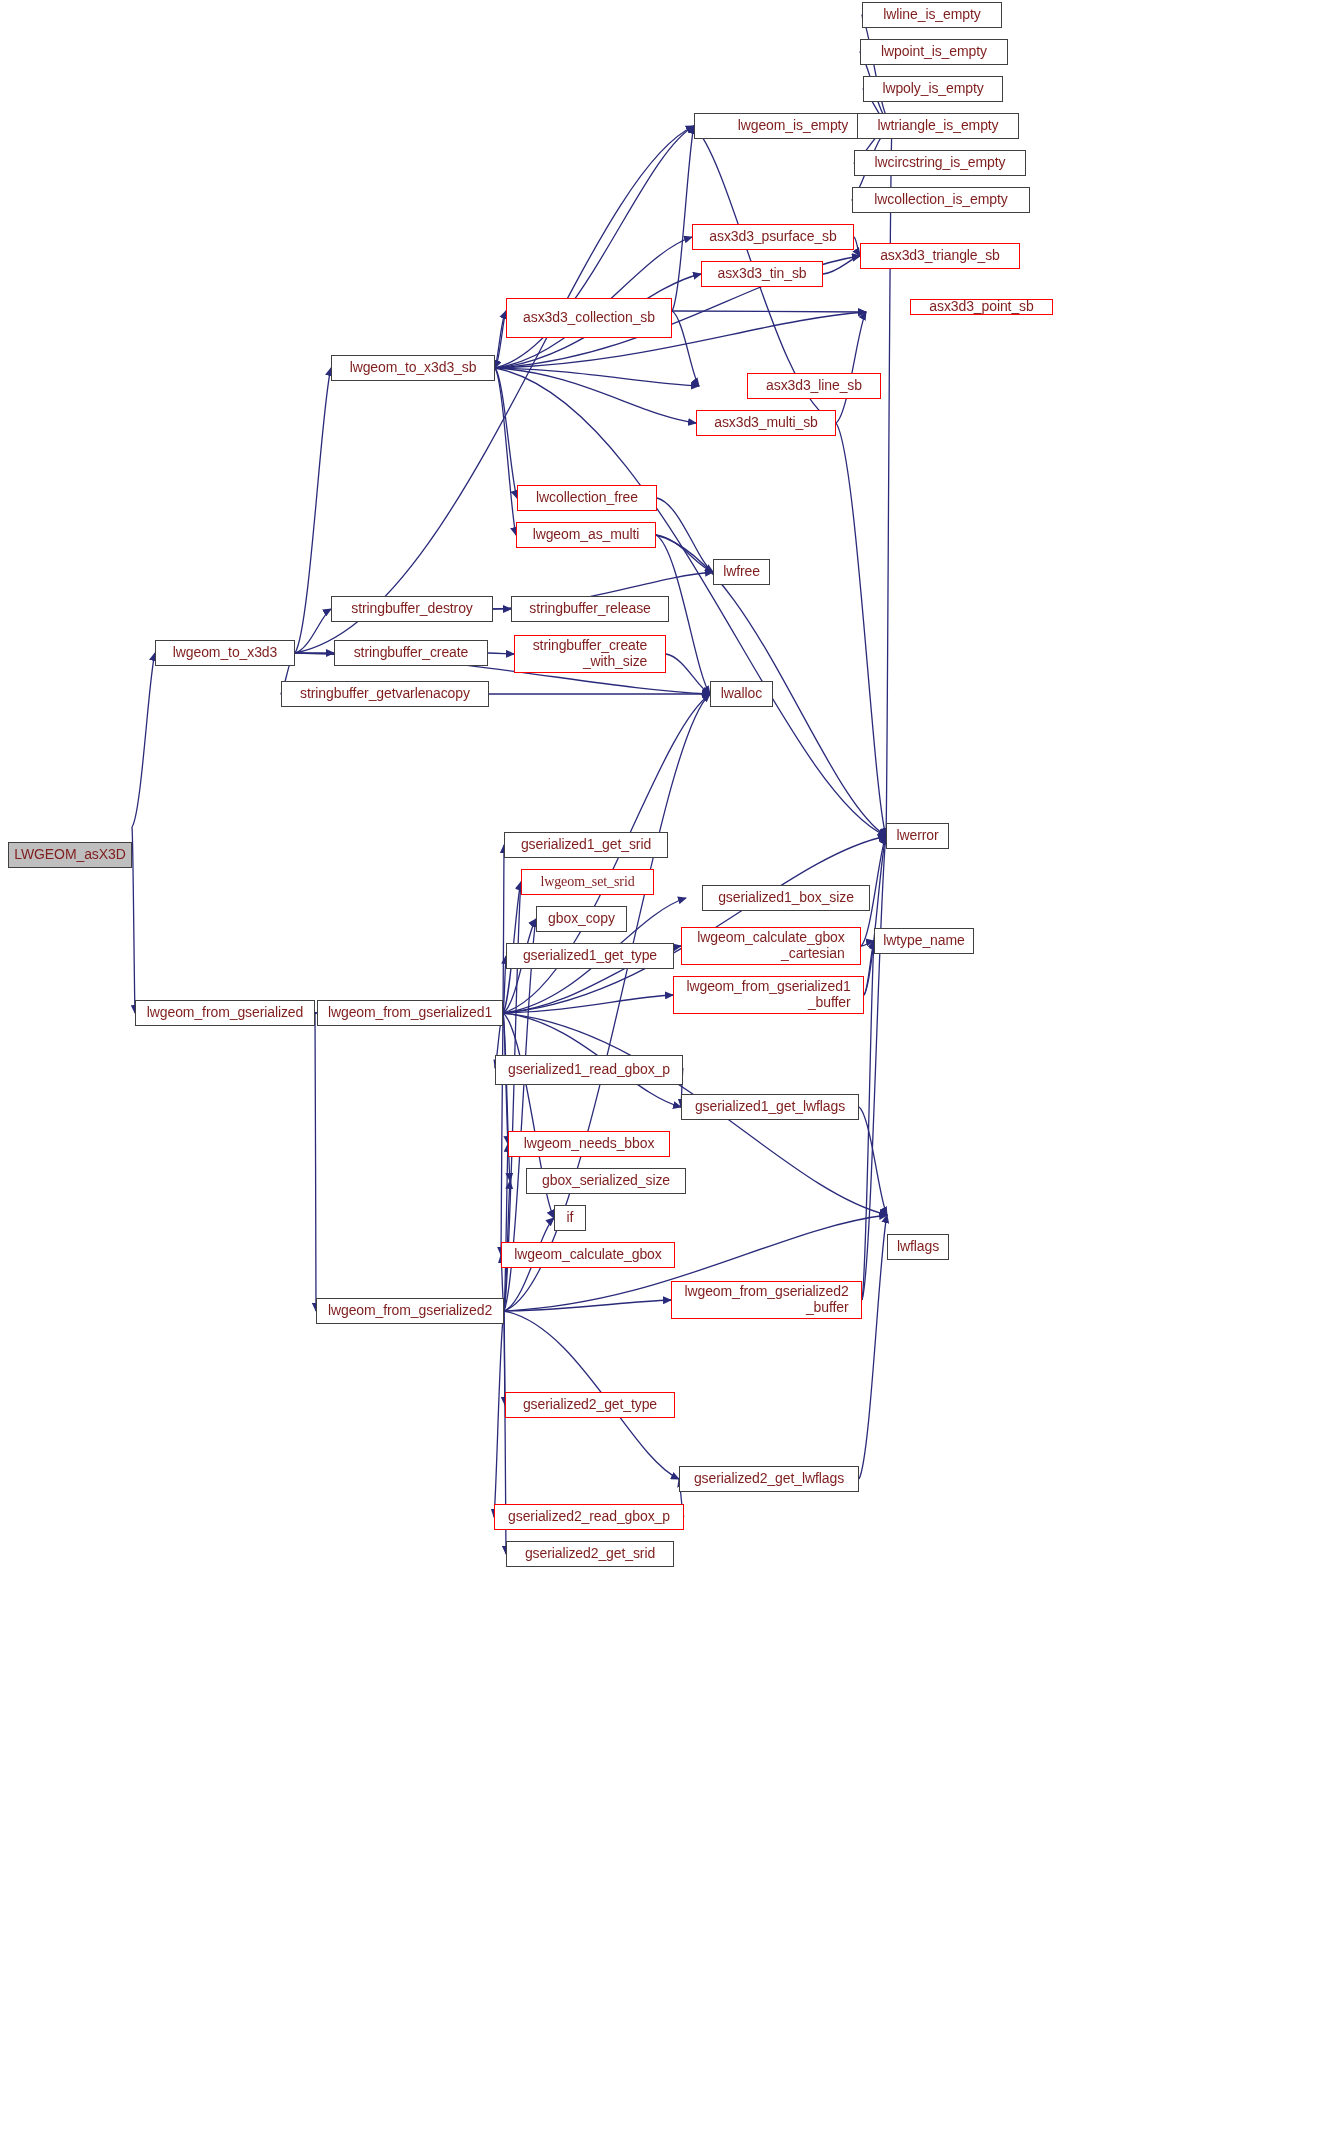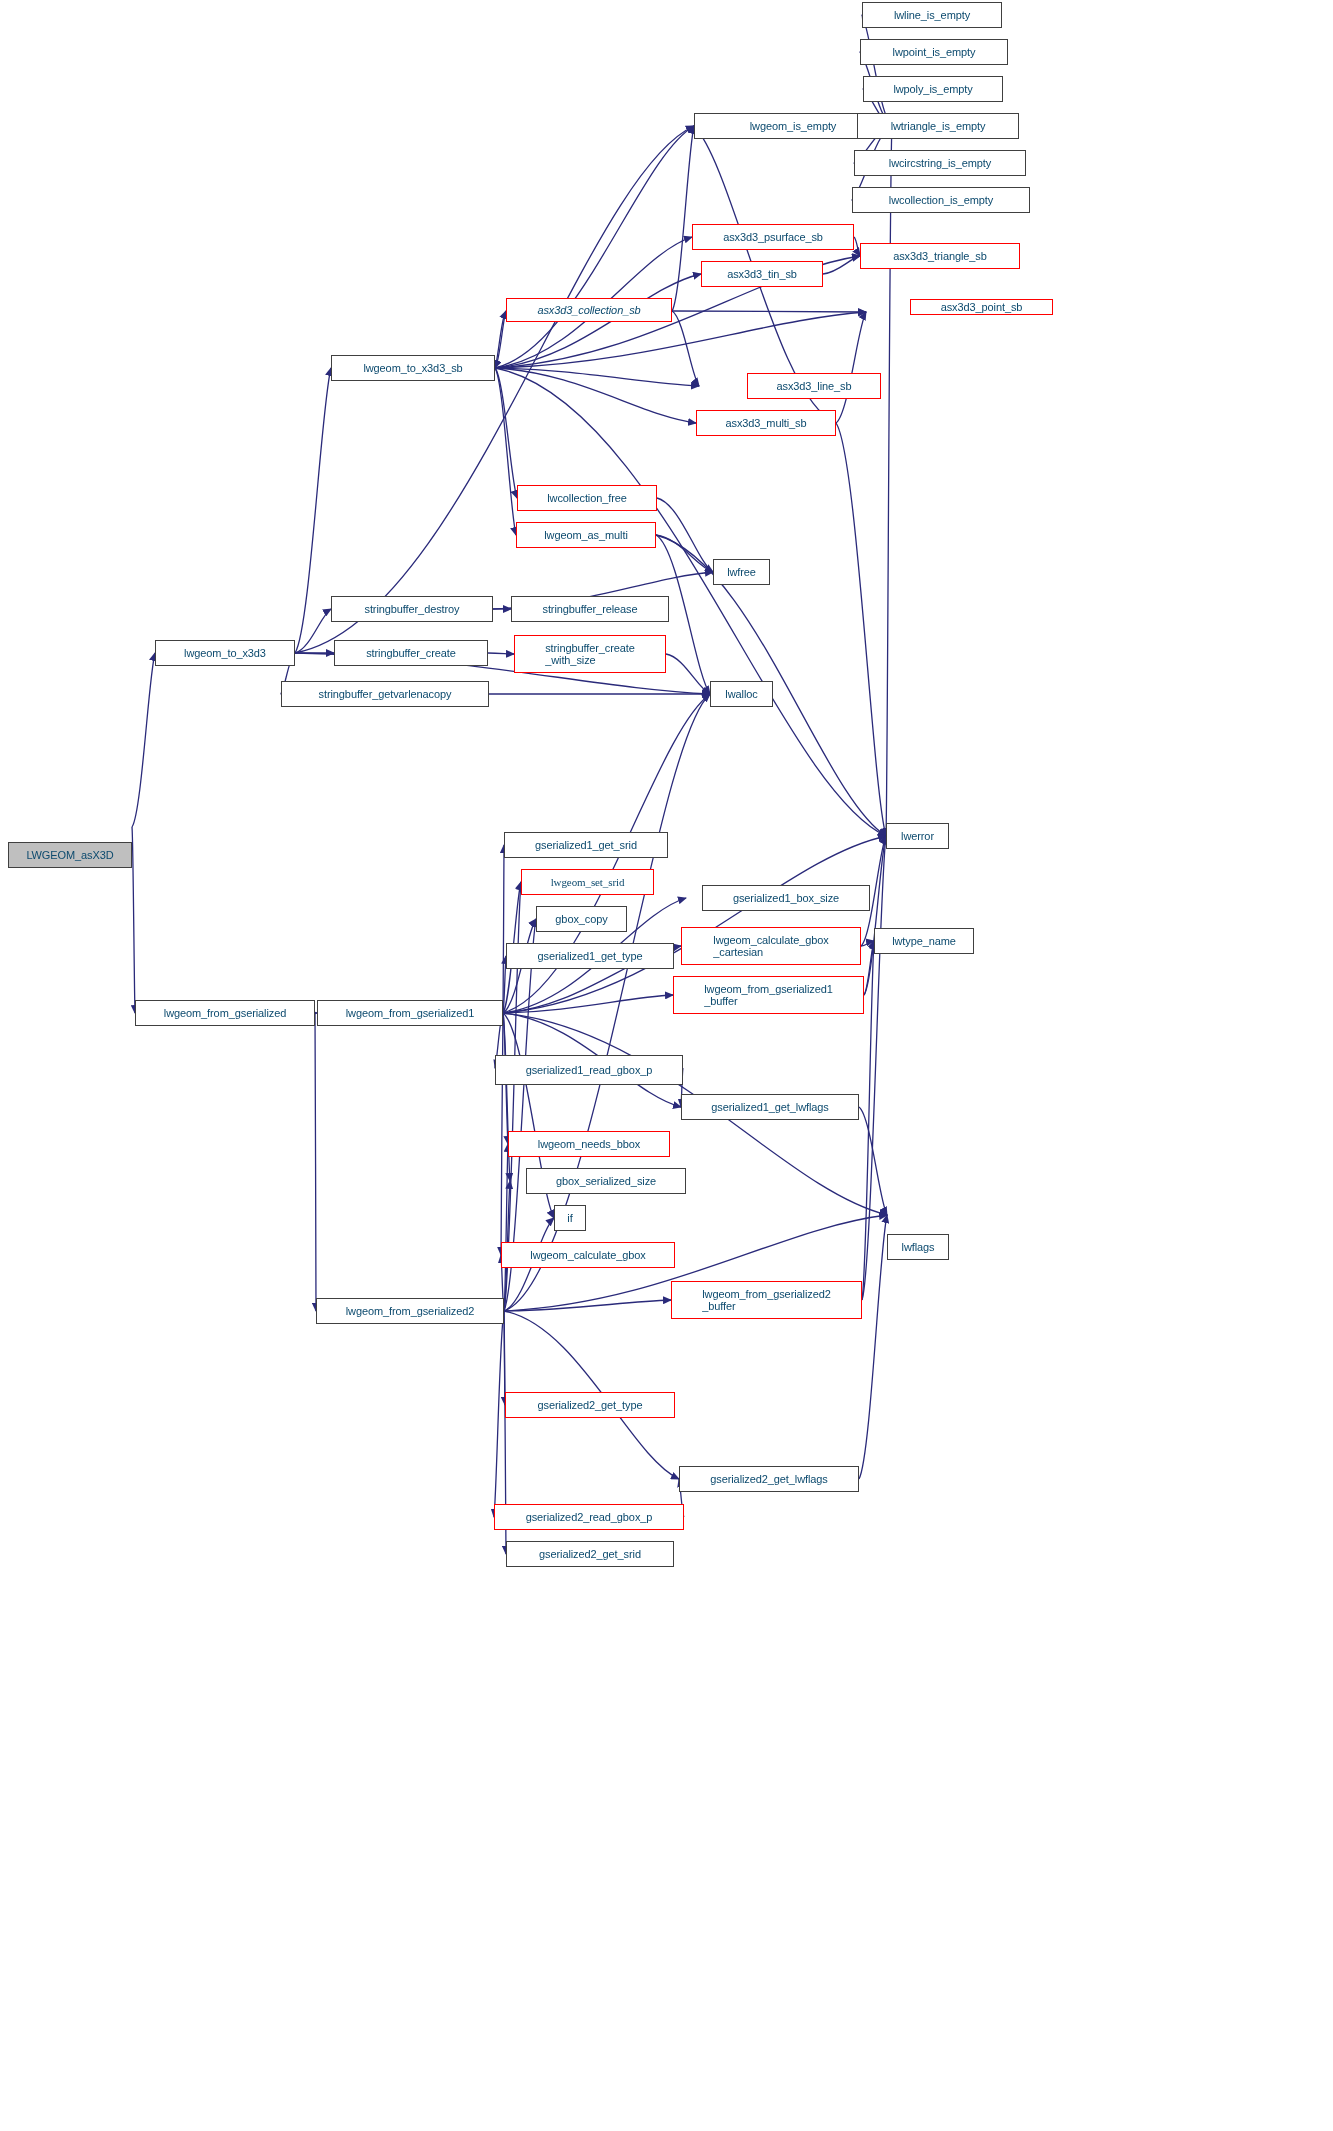--- a/index.html
+++ b/index.html
@@ -12,25 +12,25 @@
     font-family:"Liberation Sans", sans-serif;
     overflow:hidden;
   }
   #edges{position:absolute;left:0;top:0;width:1333px;height:2131px;}
   .node{
     position:absolute;
     box-sizing:border-box;
     display:flex;
     align-items:center;
     justify-content:center;
-    text-align:left;
+    text-align:right;
     background:#ffffff;
-    color:#0c4a6e;
+    color:#7f1d1d;
     border:1px solid #404040;
-    font-size:11px;
+    font-size:14px;
     line-height:1.12;
     white-space:pre;
     letter-spacing:-0.1px;
     z-index:5;
   }
   .node.red{border:1px solid #ff0000;}
   .node.root{background:#bfbfbf;border:1px solid #404040;margin-top:28px;}
 </style>
 </head>
 <body>
@@ -135,21 +135,21 @@
       <div class="node" style="left: 862px; top: 2px; width: 140px; height: 26px;">lwline_is_empty</div>
       <div class="node" style="left: 860px; top: 39px; width: 148px; height: 26px;">lwpoint_is_empty</div>
       <div class="node" style="left: 863px; top: 76px; width: 140px; height: 26px;">lwpoly_is_empty</div>
       <div class="node" style="left: 857px; top: 113px; width: 162px; height: 26px;">lwtriangle_is_empty</div>
       <div class="node" style="left: 854px; top: 150px; width: 172px; height: 26px;">lwcircstring_is_empty</div>
       <div class="node" style="left: 852px; top: 187px; width: 178px; height: 26px;">lwcollection_is_empty</div>
       <div class="node red" style="left: 692px; top: 224px; width: 162px; height: 26px;">asx3d3_psurface_sb</div>
       <div class="node red" style="left: 701px; top: 261px; width: 122px; height: 26px;">asx3d3_tin_sb</div>
       <div class="node red" style="left: 860px; top: 243px; width: 160px; height: 26px;">asx3d3_triangle_sb</div>
       <div class="node red" style="left: 866px; top: 299px; width: 143px; height: 16px; margin-left: 44px;">asx3d3_point_sb</div>
-      <div class="node red" style="left: 506px; top: 298px; width: 166px; height: 24px; font-style: italic;">asx3d3_collection_sb</div>
+      <div class="node red" style="left: 506px; top: 298px; width: 166px; height: 40px;">asx3d3_collection_sb</div>
       <div class="node" style="left: 331px; top: 355px; width: 164px; height: 26px;">lwgeom_to_x3d3_sb</div>
       <div class="node red" style="left: 699px; top: 373px; width: 134px; height: 26px; margin-left: 48px;">asx3d3_line_sb</div>
       <div class="node red" style="left: 696px; top: 410px; width: 140px; height: 26px;">asx3d3_multi_sb</div>
       <div class="node red" style="left: 517px; top: 485px; width: 140px; height: 26px;">lwcollection_free</div>
       <div class="node red" style="left: 516px; top: 522px; width: 140px; height: 26px;">lwgeom_as_multi</div>
       <div class="node" style="left: 713px; top: 559px; width: 57px; height: 26px;">lwfree</div>
       <div class="node" style="left: 331px; top: 596px; width: 162px; height: 26px;">stringbuffer_destroy</div>
       <div class="node" style="left: 511px; top: 596px; width: 158px; height: 26px;">stringbuffer_release</div>
       <div class="node" style="left: 155px; top: 640px; width: 140px; height: 26px;">lwgeom_to_x3d3</div>
       <div class="node" style="left: 334px; top: 640px; width: 154px; height: 26px;">stringbuffer_create</div>

